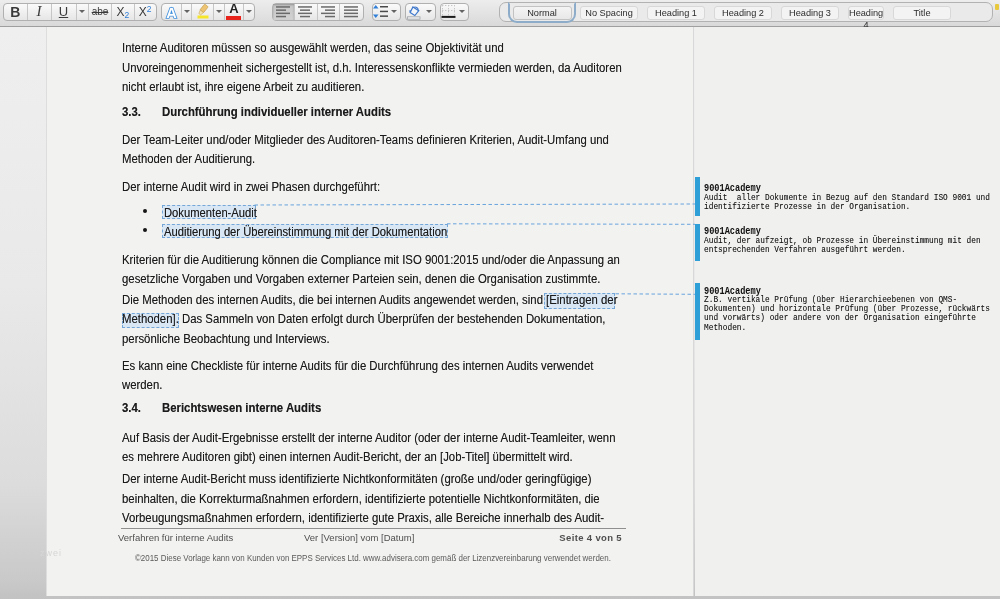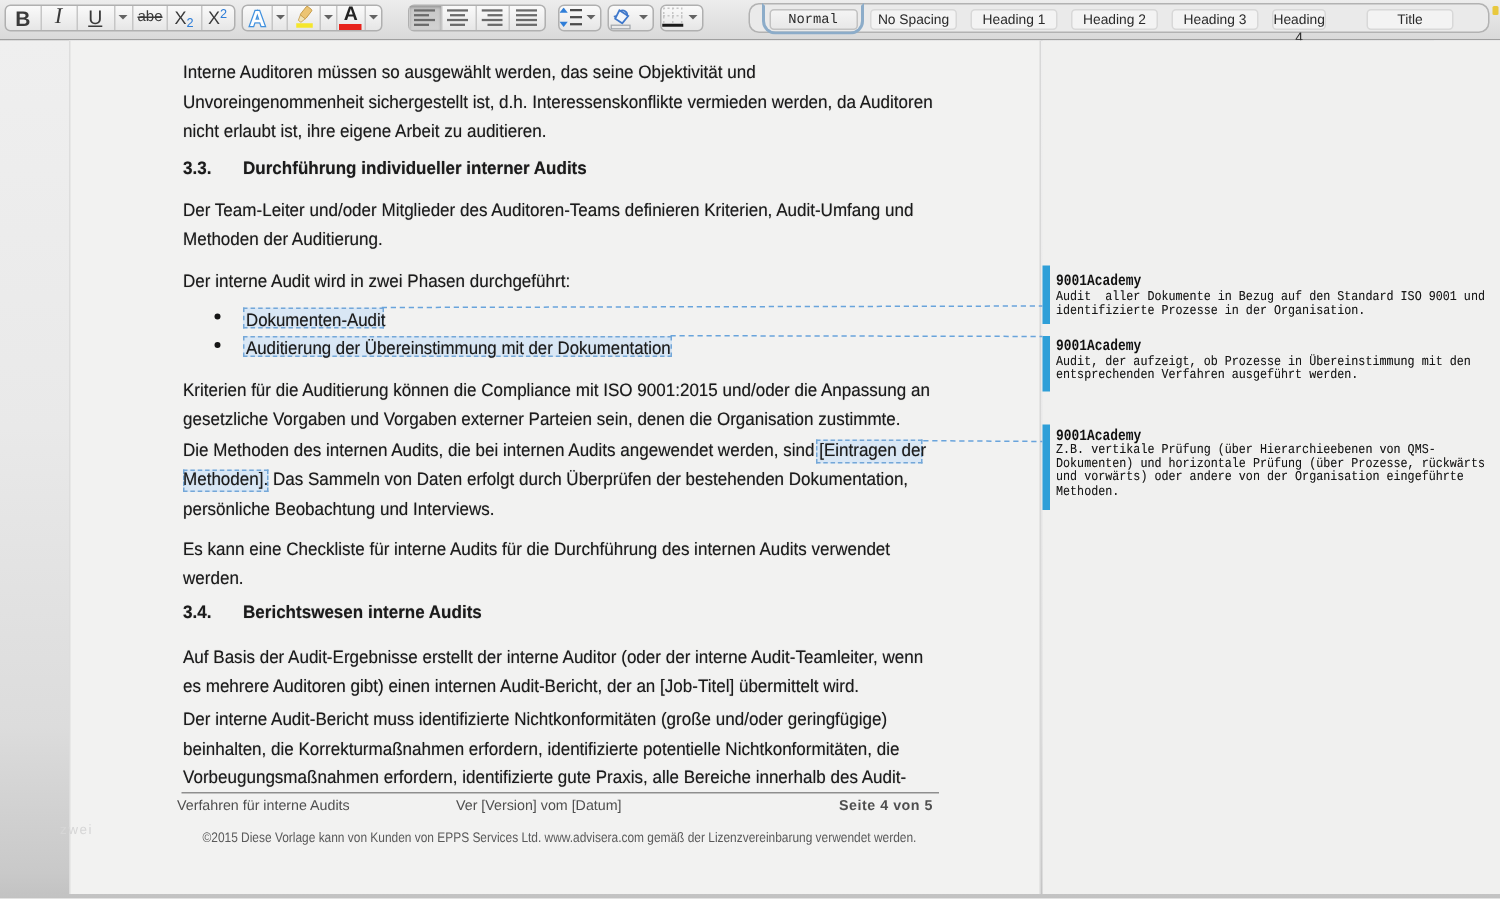--- a/index.html
+++ b/index.html
@@ -180,27 +180,27 @@
         <path d="M0.5 12.9 H14.5" stroke="#1a1a1a" stroke-width="2"></path>
       </svg>
     </div>
     <div class="seg" style="width:12px;">
         <span class="darr"></span>
       </div>
   </div>
 
   <div id="gallery">
     <div style="position:absolute; left:8px; top:-0.5px; width:68px; height:21px; border:2.5px solid #8cacc9; border-top-color:transparent; border-radius:0 0 9px 9px;"></div>
-    <div class="gbtn sel" style="left:12.5px; width:59px;font-family:Liberation Mono, monospace;">Normal</div>
+    <div class="gbtn sel" style="left:12.5px; width:59px;">Normal</div>
     <div class="gbtn" style="left:80px; width:58px;">No Spacing</div>
     <div class="gbtn" style="left:147px; width:58px;">Heading 1</div>
     <div class="gbtn" style="left:214px; width:58px;">Heading 2</div>
     <div class="gbtn" style="left:281px; width:58px;">Heading 3</div>
     <div class="gbtn" style="left:348px; width:36px;">Heading 4</div>
-    <div class="gbtn" style="left:411px; width:58px;">Title</div>
+    <div class="gbtn" style="left:393px; width:58px;">Title</div>
   </div>
   <div style="position:absolute; left:995px; top:4px; width:4px; height:6px; background:#e8c83d; border-radius:1px;"></div>
 </div>
 
 <div id="content">
   <div id="page">
     <div class="bl" style="left:74.5px; top:12.4px;">Interne Auditoren müssen so ausgewählt werden, das seine Objektivität und<br>Unvoreingenommenheit sichergestellt ist, d.h. Interessenskonflikte vermieden werden, da Auditoren<br>nicht erlaubt ist, ihre eigene Arbeit zu auditieren.</div>
     <div class="bl bold" style="left:74.5px; top:75.9px;"><span style="display:inline-block;width:42.3px;">3.3.</span>Durchführung individueller interner Audits</div>
     <div class="bl" style="left:74.5px; top:103.9px;">Der Team-Leiter und/oder Mitglieder des Auditoren-Teams definieren Kriterien, Audit-Umfang und<br>Methoden der Auditierung.</div>
     <div class="bl" style="left:74.5px; top:150.5px;">Der interne Audit wird in zwei Phasen durchgeführt:</div>

